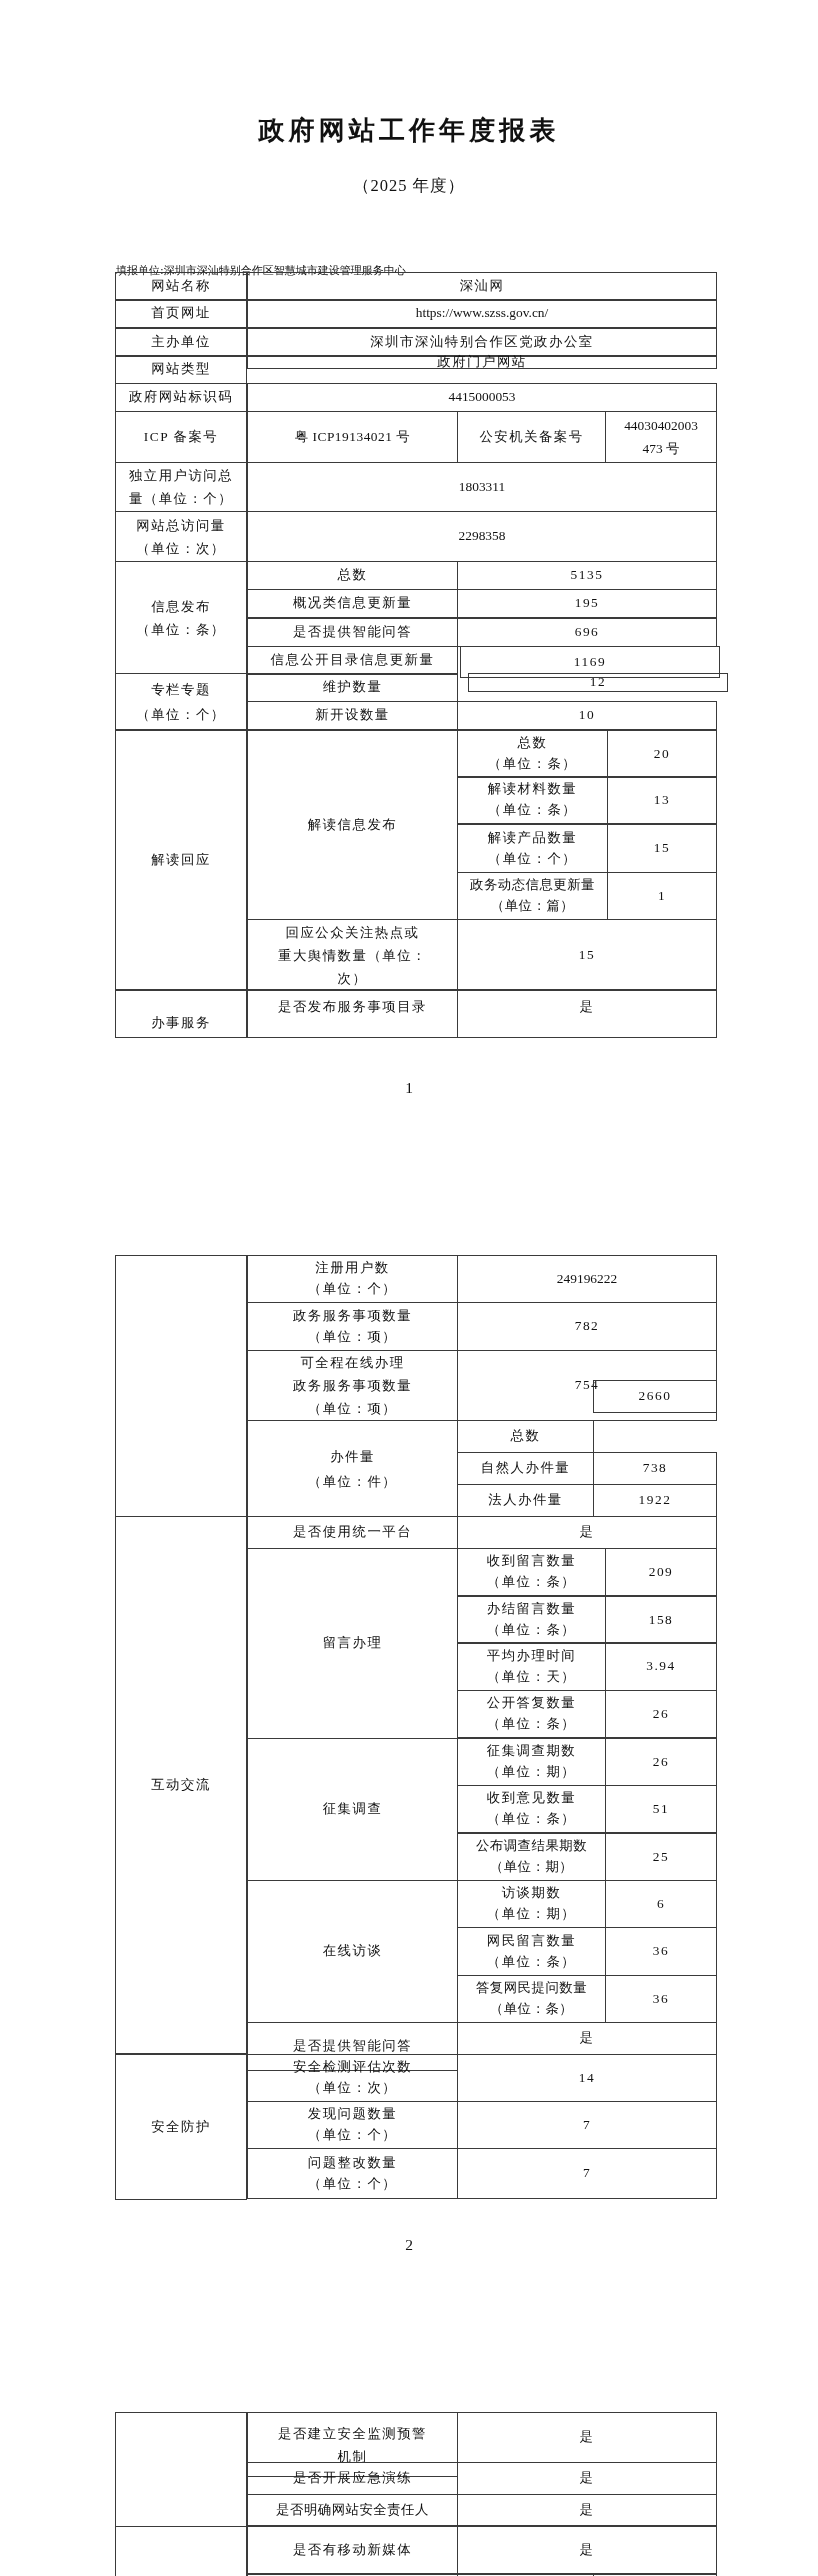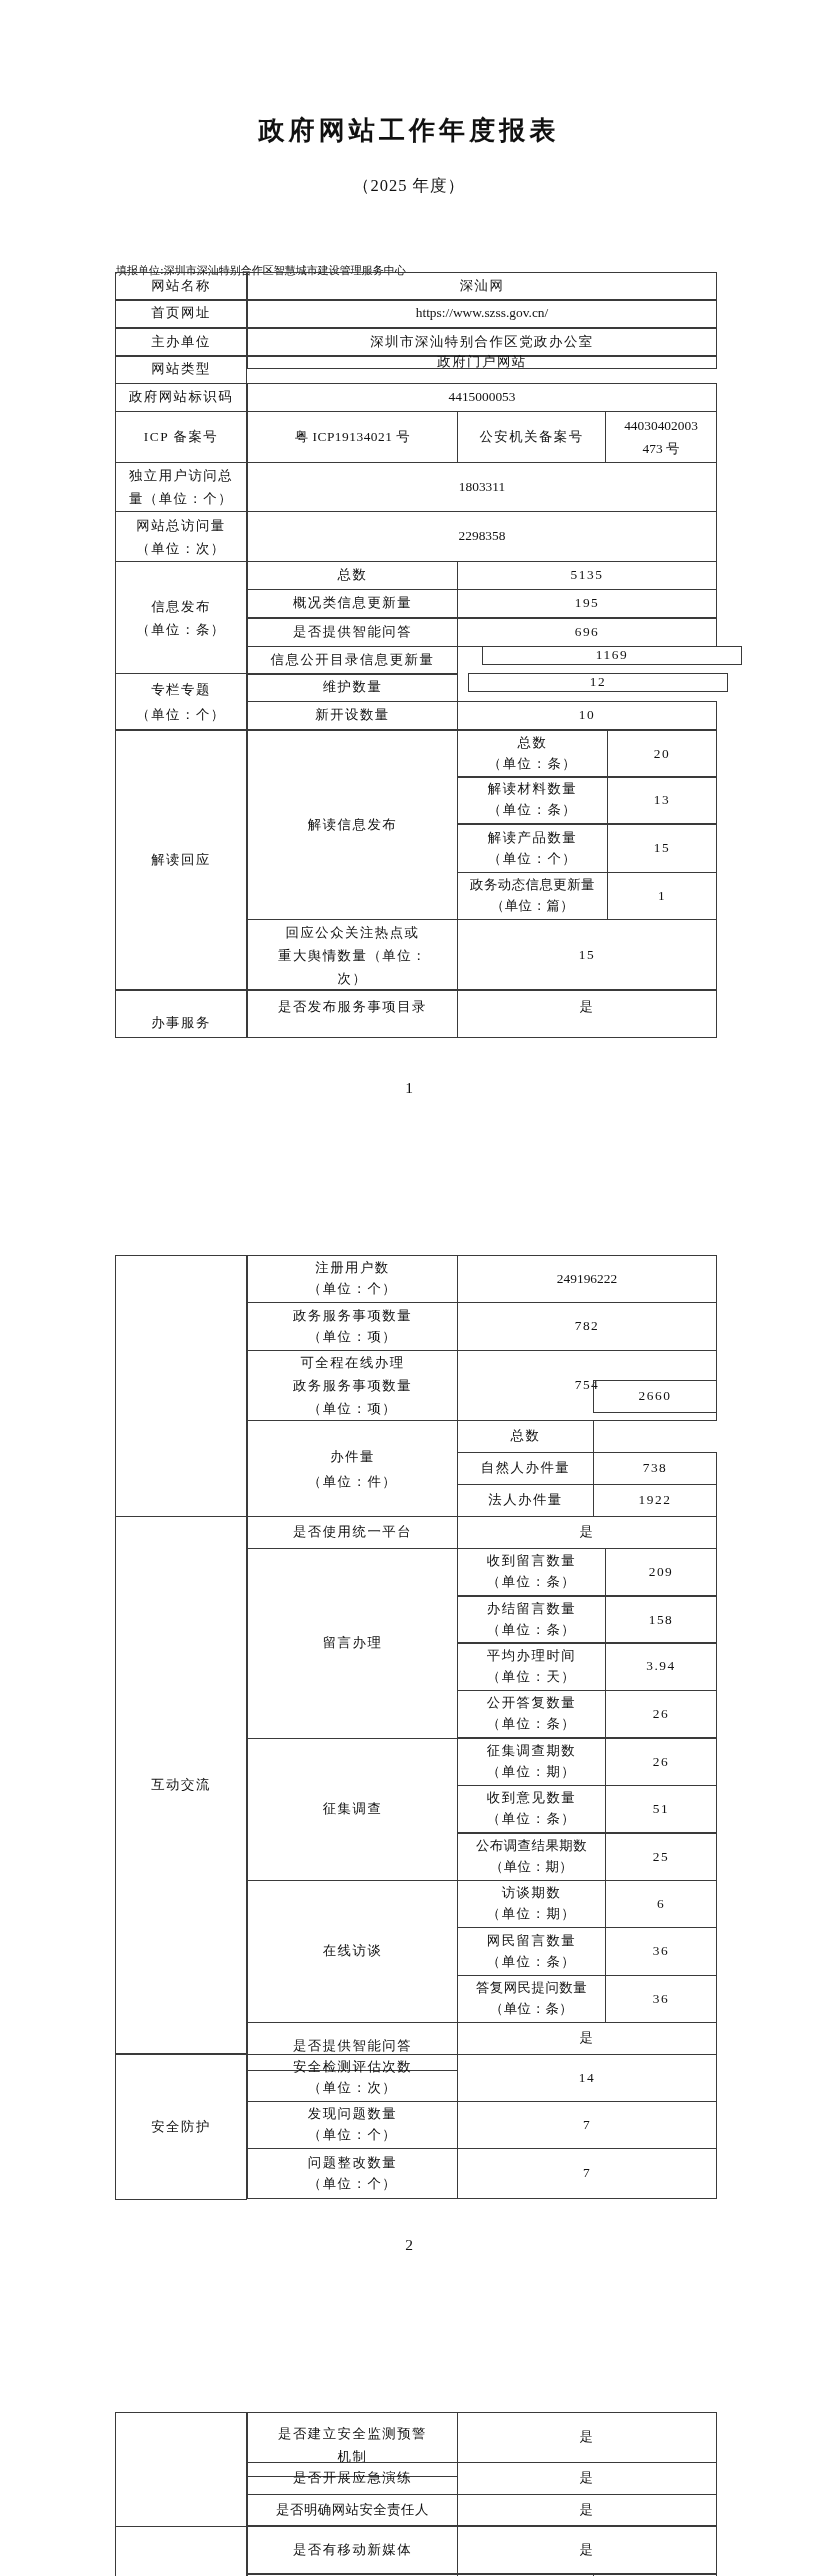--- a/index.html
+++ b/index.html
@@ -78,21 +78,21 @@
 
 <div class="c" style="left:115px;top:561px;width:132px;height:113px;line-height:23px">信息发布
 （单位：条）</div>
 <div class="c" style="left:247px;top:561px;width:211px;height:29px">总数</div>
 <div class="c" style="left:457px;top:561px;width:260px;height:29px">5135</div>
 <div class="c" style="left:247px;top:589px;width:211px;height:29px">概况类信息更新量</div>
 <div class="c" style="left:457px;top:589px;width:260px;height:29px">195</div>
 <div class="c" style="left:247px;top:618px;width:211px;height:29px">是否提供智能问答</div>
 <div class="c" style="left:457px;top:618px;width:260px;height:29px">696</div>
 <div class="c" style="left:247px;top:646px;width:211px;height:29px">信息公开目录信息更新量</div>
-<div class="c" style="left:482px;top:646px;width:260px;height:19px">1169</div>
+<div class="c" style="left:460px;top:646px;width:260px;height:32px">1169</div>
 
 <div class="c" style="left:115px;top:673px;width:132px;height:57px;line-height:25px">专栏专题
 （单位：个）</div>
 <div class="c" style="left:247px;top:673px;width:211px;height:29px">维护数量</div>
 <div class="c" style="left:468px;top:673px;width:260px;height:19px">12</div>
 <div class="c" style="left:247px;top:701px;width:211px;height:29px">新开设数量</div>
 <div class="c" style="left:457px;top:701px;width:260px;height:29px">10</div>
 
 <div class="c" style="left:115px;top:730px;width:132px;height:261px">解读回应</div>
 <div class="c" style="left:247px;top:730px;width:211px;height:190px">解读信息发布</div>

